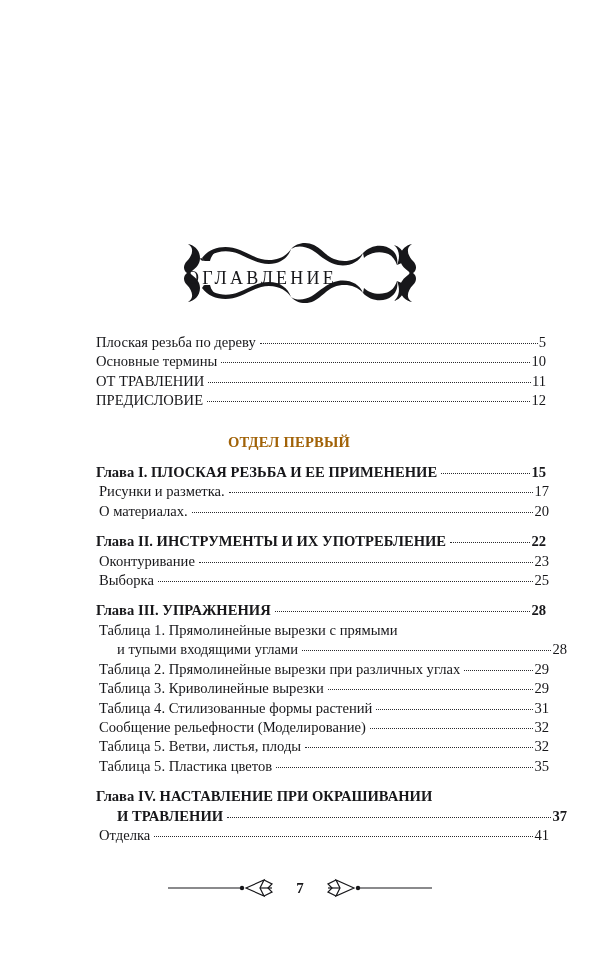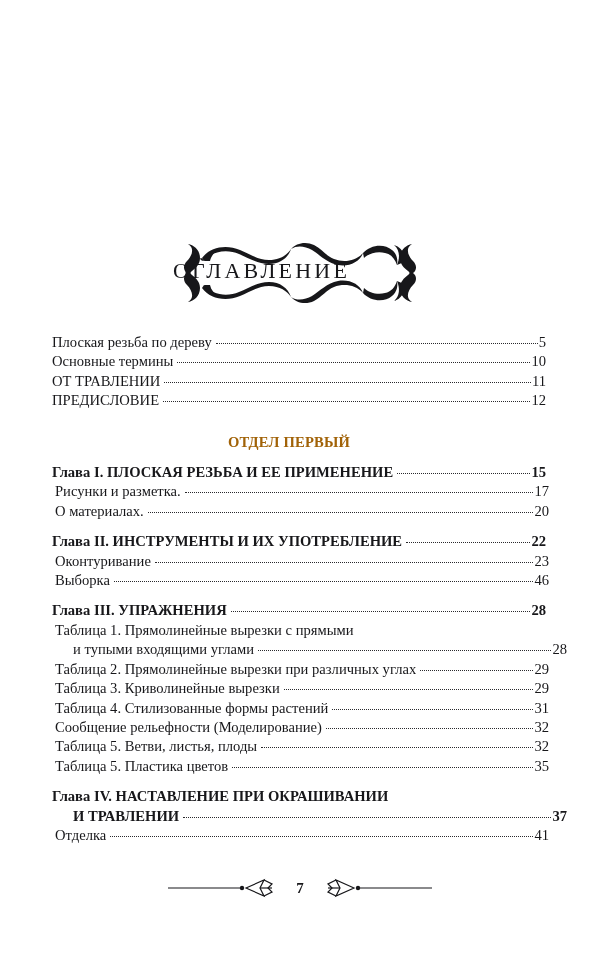--- a/index.html
+++ b/index.html
@@ -24,24 +24,24 @@
     width: 600px;
     height: 80px;
     display: flex;
     align-items: center;
     justify-content: center;
   }
   .toc-header svg { display: block; }
   .toc-title-text {
     position: absolute;
     left: 0;
-    top: 258px;
+    top: 268px;
     width: 523px;
     text-align: center;
-    font-size: 22px;
+    font-size: 18px;
     letter-spacing: 3.2px;
     color: #17171a;
     font-family: "Liberation Serif", "DejaVu Serif", serif;
   }
 
   
   .toc-body {
     position: absolute;
     left: 52px;
     top: 333px;
@@ -53,20 +53,21 @@
     align-items: baseline;
     width: 100%;
     font-size: 14.6px;
     line-height: 19.4px;
     color: #17171a;
     white-space: nowrap;
   }
   .entry .label {
     flex: 0 1 auto;
     overflow: hidden;
+    margin-left: 44px;
   }
   .entry .leader {
     flex: 1 1 auto;
     min-width: 6px;
     margin: 0 1px 0 4px;
     position: relative;
     top: -3px;
     border-bottom: 1.4px dotted #2a2a2d;
     height: 0;
   }
@@ -207,21 +208,21 @@
       <span class="page">22</span>
     </div>
     <div class="entry indent">
       <span class="label">Оконтуривание</span>
       <span class="leader"></span>
       <span class="page">23</span>
     </div>
     <div class="entry indent">
       <span class="label">Выборка</span>
       <span class="leader"></span>
-      <span class="page">46</span>
+      <span class="page">25</span>
     </div>
   </div>
 
   <div class="group-gap"></div>
 
   <div>
     <div class="entry bold">
       <span class="label">Глава III. УПРАЖНЕНИЯ</span>
       <span class="leader"></span>
       <span class="page">28</span>

